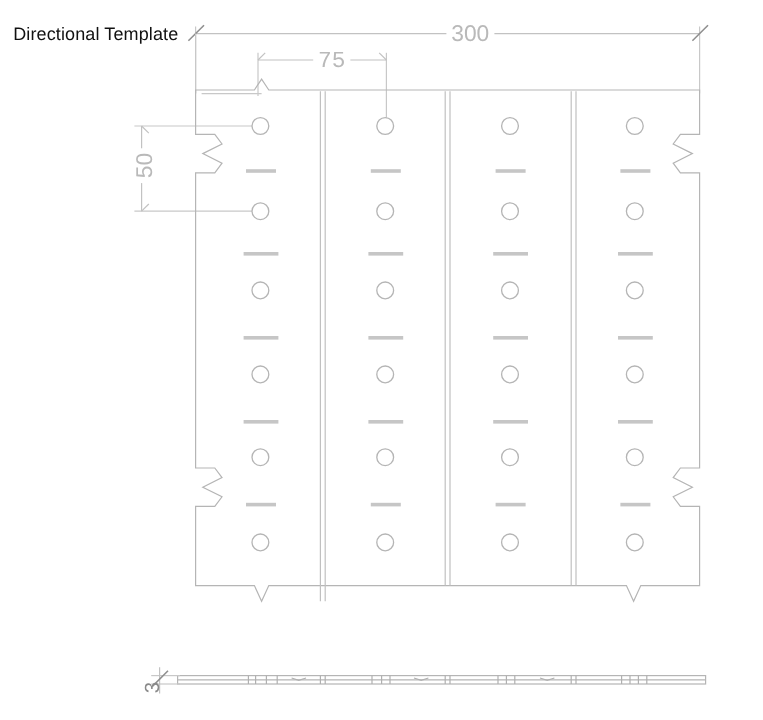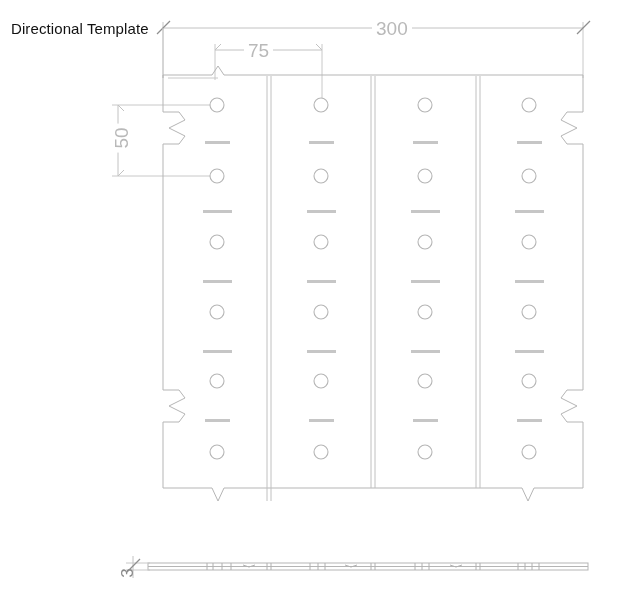--- a/index.html
+++ b/index.html
@@ -11,21 +11,21 @@
     position:absolute;left:11px;top:20px;
     font-size:15px;color:#111111;white-space:nowrap;
     font-family:"Liberation Sans",sans-serif;letter-spacing:0.1px;
   }
   .dim-label{
     position:absolute;color:#b9b9b9;font-size:19px;
     font-family:"Liberation Sans",sans-serif;white-space:nowrap;
     background:#ffffff;padding:0 4px;
   }
   #dim-300{left:352px;top:18px;margin-left:20px;}
-  #dim-75{left:244px;top:40px;}
+  #dim-75{left:261px;top:40px;font-family:Liberation Mono, monospace;}
   #dim-50{left:107px;top:127px;transform:rotate(-90deg);transform-origin:center center;}
   #dim-3{left:119px;top:563px;font-size:17px;color:#8a8a8a;
          transform:rotate(-90deg);transform-origin:center center;background:transparent;}
 </style>
 </head>
 <body>
 
 <div id="stage">
 
   <svg id="cad" width="636" height="600" viewBox="0 0 636 600">

